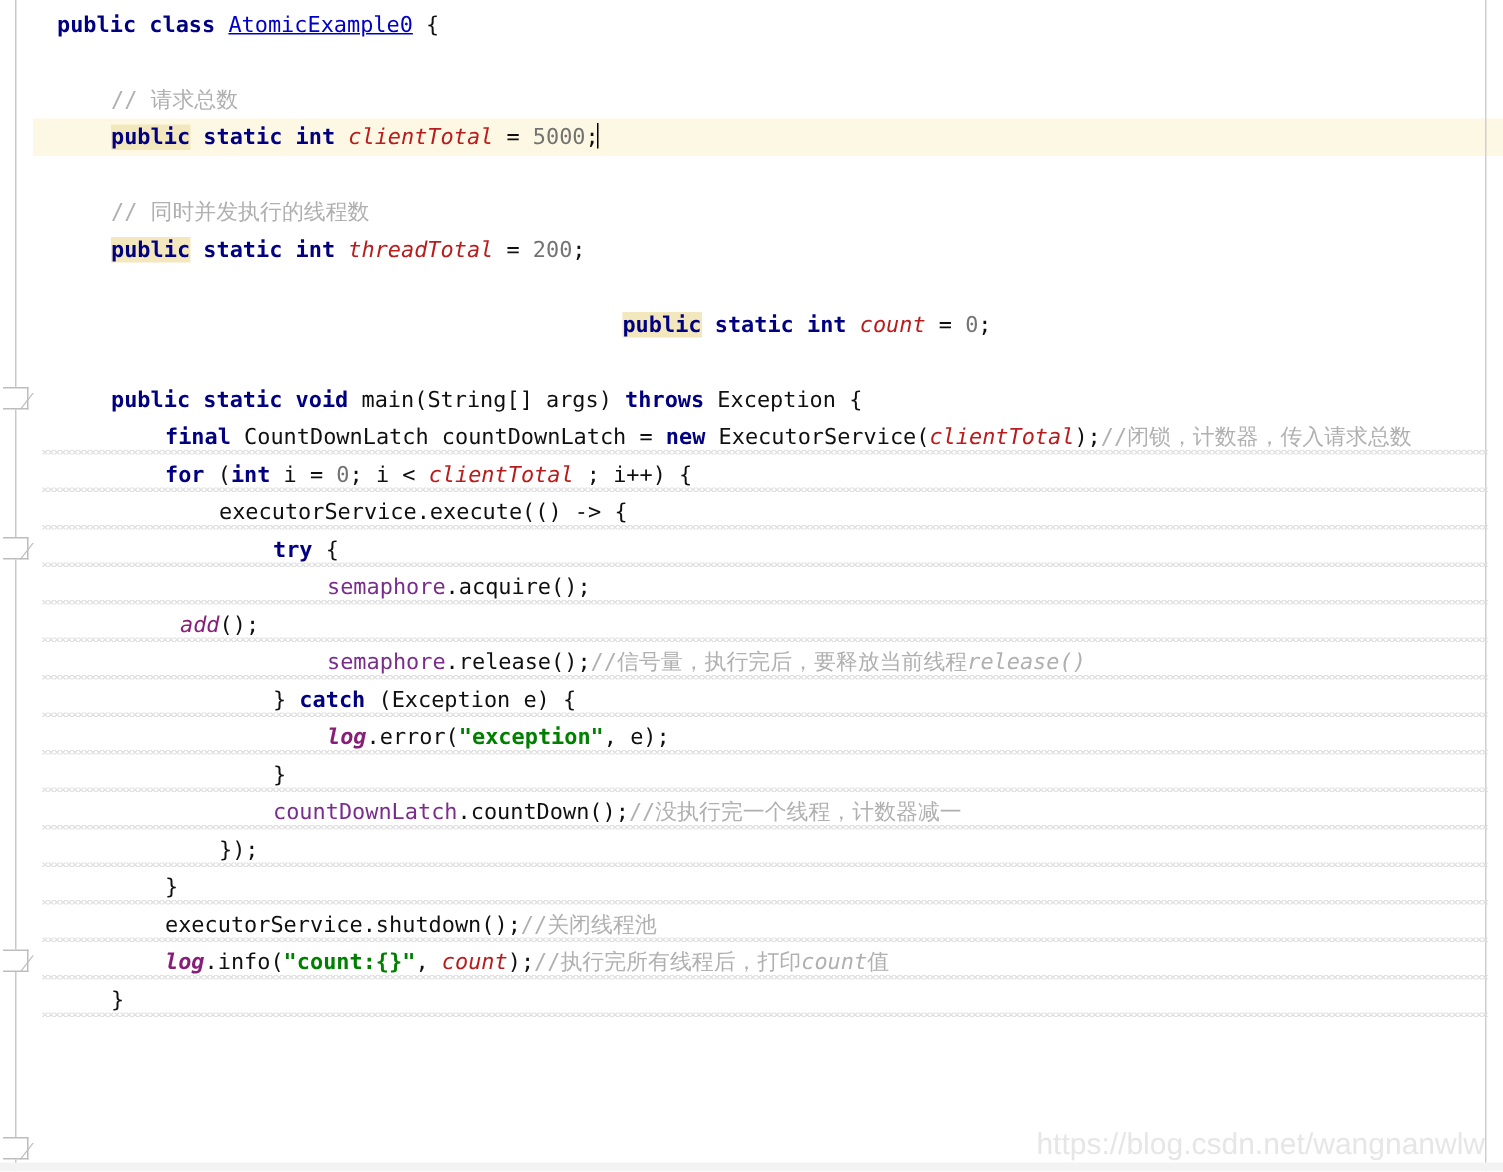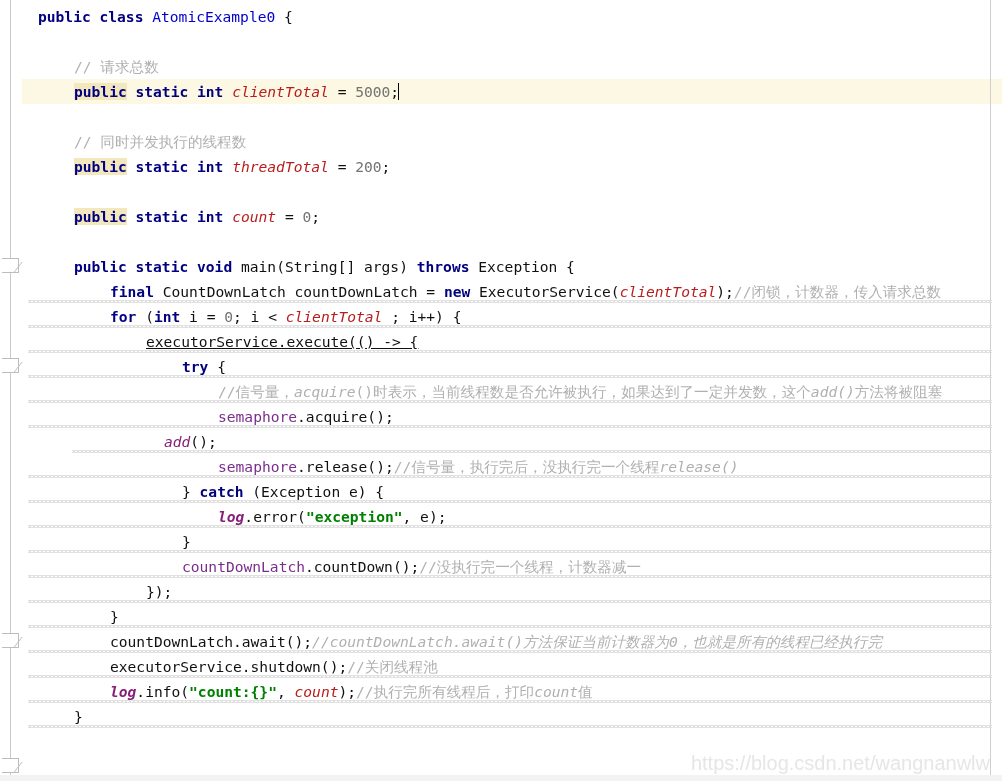--- a/index.html
+++ b/index.html
@@ -113,21 +113,21 @@
       linear-gradient(-45deg, transparent 42%, #dcdcdc 42%, #dcdcdc 58%, transparent 58%);
     background-size: 4px 3px;
     background-repeat: repeat-x;
     opacity: .85;
   }
 
   
   .kw       { color: #000080; font-weight: bold; }            
   .kw-hl    { color: #000080; font-weight: bold;
               background: #f3e7bd; }
-  .cls      { color: #0000c8; }   
+  .cls      { color: #0000c8; text-decoration: underline; }   
   .field    { color: #b91c1c; font-style: italic; }           
   .fieldb   { color: #871f78; font-style: italic; font-weight: bold; } 
   .localvar { color: #7a2d8c; }                               
   .method   { color: #101010; font-style: italic; }           
   .methodp  { color: #871f78; font-style: italic; }           
   .num      { color: #737373; }
   .str      { color: #008000; font-weight: bold; }
   .cmt      { color: #b0b0b0; }
   .cmt-i    { color: #b0b0b0; font-style: italic; }
   .punct    { color: #101010; }
@@ -183,38 +183,36 @@
 
   <div class="code" id="code">
       <div class="line" style="padding-left: 38px;"><span class="kw">public</span><span class="punct"> </span><span class="kw">class</span><span class="punct"> </span><span class="cls">AtomicExample0</span><span class="punct"> {</span></div>
       <div class="line" style="padding-left: 38px;"></div>
       <div class="line" style="padding-left: 74px;"><span class="cmt">// 请求总数</span></div>
       <div class="line" style="padding-left: 74px;"><span class="kw-hl">public</span><span class="punct"> </span><span class="kw">static</span><span class="punct"> </span><span class="kw">int</span><span class="punct"> </span><span class="field">clientTotal</span><span class="punct"> = </span><span class="num">5000</span><span class="punct">;</span><span class="caret"></span></div>
       <div class="line" style="padding-left: 38px;"></div>
       <div class="line" style="padding-left: 74px;"><span class="cmt">// 同时并发执行的线程数</span></div>
       <div class="line" style="padding-left: 74px;"><span class="kw-hl">public</span><span class="punct"> </span><span class="kw">static</span><span class="punct"> </span><span class="kw">int</span><span class="punct"> </span><span class="field">threadTotal</span><span class="punct"> = </span><span class="num">200</span><span class="punct">;</span></div>
       <div class="line" style="padding-left: 38px;"></div>
-      <div class="line" style="padding-left: 74px;"><span class="kw-hl">public</span><span class="punct"> </span><span class="kw">static</span><span class="punct"> </span><span class="kw">int</span><span class="punct"> </span><span class="field">count</span><span class="punct"> = </span><span class="num">0</span><span class="punct">;</span></div>
+      <div class="line" style="padding-left: 74px; text-align: center;"><span class="kw-hl">public</span><span class="punct"> </span><span class="kw">static</span><span class="punct"> </span><span class="kw">int</span><span class="punct"> </span><span class="field">count</span><span class="punct"> = </span><span class="num">0</span><span class="punct">;</span></div>
       <div class="line" style="padding-left: 38px;"></div>
       <div class="line" style="padding-left: 74px;"><span class="kw">public</span><span class="punct"> </span><span class="kw">static</span><span class="punct"> </span><span class="kw">void</span><span class="punct"> </span><span class="punct">main</span><span class="punct">(String[] args) </span><span class="kw">throws</span><span class="punct"> Exception {</span></div>
       <div class="line squiggle" style="padding-left: 110px;"><span class="kw">final</span><span class="punct"> CountDownLatch countDownLatch = </span><span class="kw">new</span><span class="punct"> ExecutorService(</span><span class="field">clientTotal</span><span class="punct">);</span><span class="cmt">//闭锁，计数器，传入请求总数</span></div>
       <div class="line squiggle" style="padding-left: 110px;"><span class="kw">for</span><span class="punct"> (</span><span class="kw">int</span><span class="punct"> i = </span><span class="num">0</span><span class="punct">; i &lt; </span><span class="field">clientTotal</span><span class="punct"> ; i++) {</span></div>
-      <div class="line squiggle" style="padding-left: 146px; text-decoration: underline;"><span class="punct">executorService.execute(() -&gt; {</span></div>
+      <div class="line squiggle" style="padding-left: 146px;"><span class="punct">executorService.execute(() -&gt; {</span></div>
       <div class="line squiggle" style="padding-left: 182px;"><span class="kw">try</span><span class="punct"> {</span></div>
-      <div class="line squiggle" style="padding-left: 218px;"><span class="cmt">//信号量，</span><span class="cmt-i">acquire</span><span class="cmt">()时表示，当前线程数是否允许被执行，如果达到了一定并发数，这个</span><span class="cmt-i">add</span><span class="cmt-i">()</span><span class="cmt">方法将被阻塞</span></div>
       <div class="line squiggle" style="padding-left: 218px;"><span class="localvar">semaphore</span><span class="punct">.acquire();</span></div>
-      <div class="line squiggle" style="padding-left: 120px; margin-left: 44px;"><span class="methodp">add</span><span class="punct">();</span></div>
-      <div class="line squiggle" style="padding-left: 218px;"><span class="localvar">semaphore</span><span class="punct">.release();</span><span class="cmt">//信号量，执行完后，没执行完一个线程</span><span class="cmt-i">release()</span></div>
+      <div class="line squiggle" style="padding-left: 120px;"><span class="methodp">add</span><span class="punct">();</span></div>
+      <div class="line squiggle" style="padding-left: 218px;"><span class="localvar">semaphore</span><span class="punct">.release();</span><span class="cmt">//信号量，执行完后，要释放当前线程</span><span class="cmt-i">release()</span></div>
       <div class="line squiggle" style="padding-left: 182px;"><span class="punct">} </span><span class="kw">catch</span><span class="punct"> (Exception e) {</span></div>
       <div class="line squiggle" style="padding-left: 218px;"><span class="fieldb">log</span><span class="punct">.error(</span><span class="str">"exception"</span><span class="punct">, e);</span></div>
       <div class="line squiggle" style="padding-left: 182px;"><span class="punct">}</span></div>
       <div class="line squiggle" style="padding-left: 182px;"><span class="localvar">countDownLatch</span><span class="punct">.countDown();</span><span class="cmt">//没执行完一个线程，计数器减一</span></div>
       <div class="line squiggle" style="padding-left: 146px;"><span class="punct">});</span></div>
       <div class="line squiggle" style="padding-left: 110px;"><span class="punct">}</span></div>
-      <div class="line squiggle" style="padding-left: 110px;"><span class="punct">countDownLatch.await();</span><span class="cmt-i">//countDownLatch.await()方法保证当前计数器为0，也就是所有的线程已经执行完</span></div>
       <div class="line squiggle" style="padding-left: 110px;"><span class="punct">executorService.shutdown();</span><span class="cmt">//关闭线程池</span></div>
       <div class="line squiggle" style="padding-left: 110px;"><span class="fieldb">log</span><span class="punct">.info(</span><span class="str">"count:{}"</span><span class="punct">, </span><span class="field">count</span><span class="punct">);</span><span class="cmt">//执行完所有线程后，打印</span><span class="cmt-i">count</span><span class="cmt">值</span></div>
       <div class="line squiggle" style="padding-left: 74px;"><span class="punct">}</span></div>
     </div>
 
   <div class="watermark">https://blog.csdn.net/wangnanwlw</div>
   <div class="bottom-strip"></div>
 </div>
 
 </body></html>

